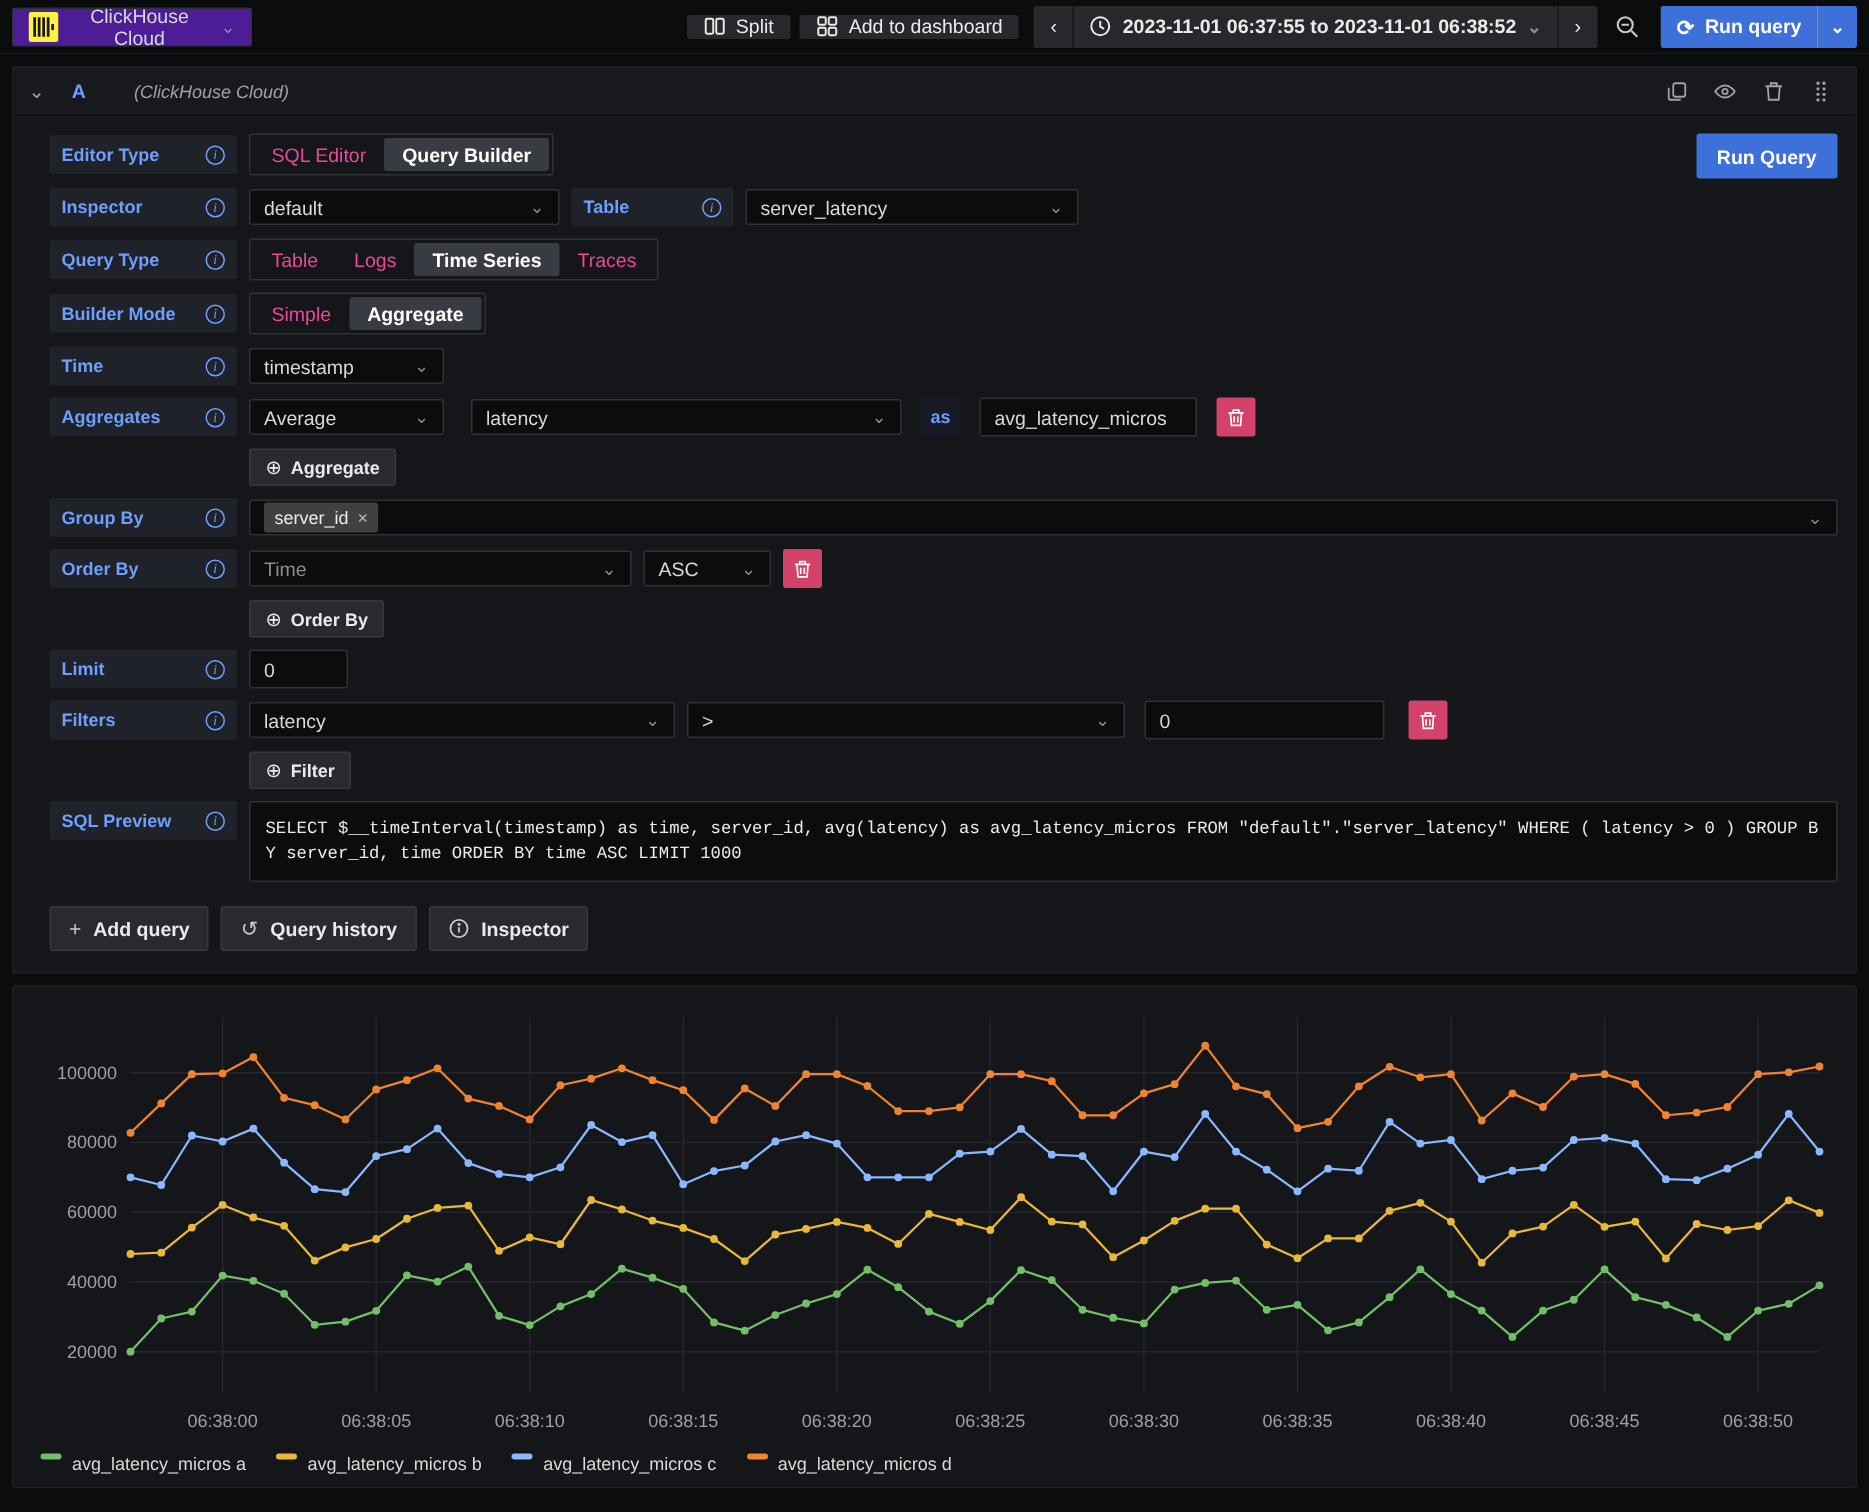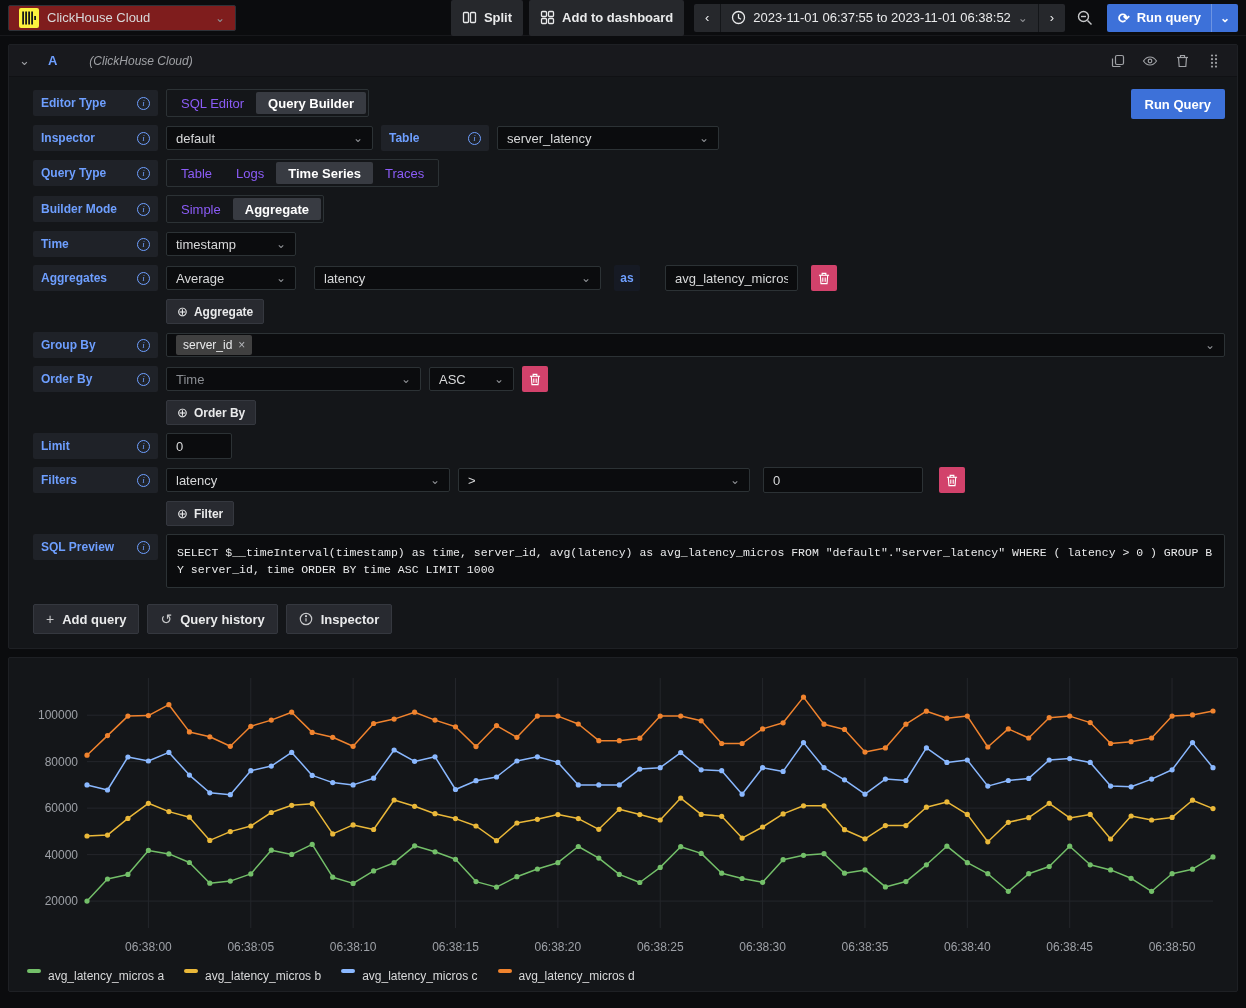--- a/index.html
+++ b/index.html
@@ -1,29 +1,29 @@
 <!DOCTYPE html>
 <html><head>
 <meta charset="utf-8">
 <style>
   *{box-sizing:border-box;margin:0;padding:0}
   html,body{width:1246px;height:1008px;overflow:hidden}
   body{background:#0b0c0e;color:#d8d9da;font-family:"Liberation Sans",sans-serif;font-size:13px}
   
   .topbar{height:36px;display:flex;align-items:center;justify-content:space-between;padding:0 8px;background:#0b0c0e;border-bottom:1px solid #17181b}
-  .ds-picker{display:flex;align-items:center;gap:8px;height:26px;padding:0 10px;background:#7f1d1d;border:1px solid #2e3238;border-radius:2px;color:#d8d9da;font-size:13px;width:228px;cursor:pointer}
+  .ds-picker{display:flex;align-items:center;gap:8px;height:26px;padding:0 10px;background:#4c1d95;border:1px solid #2e3238;border-radius:2px;color:#d8d9da;font-size:13px;width:160px;cursor:pointer}
   .ds-picker .chev{margin-left:auto}
   .chev{color:#8e9094;font-size:12px;line-height:1}
   .topbar-right{display:flex;align-items:center;gap:6px}
-  .tb-btn{display:flex;align-items:center;gap:7px;height:36px;padding:0 11px;background:#26282c;border:none;border-radius:2px;color:#e9eaeb;font-size:13px;font-weight:bold;cursor:pointer}
+  .tb-btn{display:flex;align-items:center;gap:7px;height:16px;padding:0 11px;background:#26282c;border:none;border-radius:2px;color:#e9eaeb;font-size:13px;font-weight:normal;cursor:pointer}
   .tb-btn svg,.icon-btn svg{display:block}
   .time-group{display:flex;align-items:center;height:28px;background:#26282c;border-radius:2px;overflow:hidden;margin-left:4px}
   .time-group>button{height:28px;background:transparent;border:none;color:#e9eaeb;cursor:pointer;display:flex;align-items:center;gap:7px;font-size:13px}
   .time-nav{width:26px;justify-content:center;font-size:15px}
-  .time-main{padding:0 10px;border-left:1px solid #141619!important;border-right:1px solid #141619!important;font-weight:normal}
+  .time-main{padding:0 10px;border-left:1px solid #141619!important;border-right:1px solid #141619!important;font-weight:bold}
   .icon-btn{width:28px;height:28px;display:flex;align-items:center;justify-content:center;background:transparent;border:none;cursor:pointer;color:#c7c8ca}
   .run-split{display:flex;height:28px;border-radius:2px;overflow:hidden;margin-left:2px}
   .run-split button{background:#3d71d9;border:none;color:#fff;font-size:13px;font-weight:bold;display:flex;align-items:center;gap:7px;cursor:pointer}
   .run-main{padding:0 10px 0 11px}
   .run-chev{padding:0 8px;border-left:1px solid rgba(255,255,255,.25)!important}
   .run-chev .chev{color:#fff}
   .sync-ico{font-size:14px;line-height:1}
   
   .content{padding:8px}
   .card{background:#141619;border:1px solid #1e2024;border-radius:2px}
@@ -32,21 +32,21 @@
   .refid{color:#6e9fff;font-weight:bold;font-size:13px;margin-left:8px;cursor:pointer}
   .dsnote{color:#9fa1a5;font-style:italic;font-size:12px;margin-left:22px}
   .spacer{flex:1}
   .hicon{width:22px;height:22px;display:flex;align-items:center;justify-content:center;color:#9fa1a5;cursor:pointer;background:none;border:none}
   .qbody{position:relative;padding:12px 12px 14px 24px}
   .runq{position:absolute;top:12px;right:12px;height:30px;padding:0 14px;background:#3d71d9;color:#fff;border:none;border-radius:2px;font-size:13px;font-weight:bold;cursor:pointer}
   .row{display:flex;align-items:center;gap:8px;margin-bottom:8px}
   .flabel{width:125px;min-width:125px;height:26px;display:flex;align-items:center;justify-content:space-between;padding:0 8px;background:#1f2228;border-radius:2px;color:#6e9fff;font-size:12px;font-weight:bold}
   .info{width:13px;height:13px;border:1px solid #6e9fff;border-radius:50%;font-size:9px;font-weight:normal;font-style:italic;display:flex;align-items:center;justify-content:center;color:#6e9fff;font-family:"Liberation Serif",serif;cursor:pointer}
   .radio-group{display:flex;align-items:center;height:28px;border:1px solid #2c3235;border-radius:2px;background:#141619;padding:2px}
-  .radio-opt{height:22px;display:flex;align-items:center;padding:0 12px;color:#8b5cf6;font-size:13px;cursor:pointer;border-radius:2px;white-space:nowrap}
+  .radio-opt{height:22px;display:flex;align-items:center;padding:0 12px;color:#ec4899;font-size:13px;cursor:pointer;border-radius:2px;white-space:nowrap}
   .radio-opt.selected{background:#383b42;color:#fff;font-weight:bold}
   .select{height:24px;display:flex;align-items:center;justify-content:space-between;gap:8px;padding:0 9px;background:#0b0c0e;border:1px solid #2c3235;border-radius:2px;cursor:pointer}
   .select .val{font-size:13px;color:#d8d9da;white-space:nowrap}
   .select .val.placeholder{color:#8a8d92}
   .tinput{height:26px;background:#0b0c0e;border:1px solid #2c3235;border-radius:2px;color:#d8d9da;font-size:13px;padding:0 9px;font-family:"Liberation Sans",sans-serif}
   .as-badge{height:26px;min-width:26px;display:flex;align-items:center;justify-content:center;background:#161a24;border-radius:2px;color:#6e9fff;font-size:12px;font-weight:bold}
   .danger{width:26px;height:26px;display:flex;align-items:center;justify-content:center;background:#d2426b;border:none;border-radius:2px;cursor:pointer;color:#fff}
   .add-btn{height:25px;display:flex;align-items:center;gap:6px;padding:0 10px;background:#282a30;border:1px solid #35383f;border-radius:2px;color:#e9eaeb;font-size:12px;font-weight:bold;cursor:pointer;margin-left:133px}
   .add-btn .plus{font-size:13px;font-weight:normal}
   .chip{display:flex;align-items:center;gap:6px;height:20px;padding:0 7px;background:#404040;border-radius:2px;font-size:12px;color:#e9eaeb}
@@ -261,21 +261,21 @@
           </div>
         <div class="select" style="width:130px">
           <span class="val">Average</span>
             <span class="chev">⌄</span>
         </div>
         <div class="select" style="width:287px;margin-left:10px">
           <span class="val">latency</span>
             <span class="chev">⌄</span>
         </div>
         <span class="as-badge" style="margin-left:5px">as</span>
-        <input class="tinput" style="width: 133px; margin-left: 17px;" value="avg_latency_micros">
+        <input class="tinput" style="width: 145px; margin-left: 5px;" value="avg_latency_micros">
         <button class="danger" style="margin-left:5px">
             <svg width="12" height="13" viewBox="0 0 13 14" fill="none" stroke="#fff" stroke-width="1.2">
               <path d="M1 3.5h11"></path>
               <path d="M4.5 3.5v-2h4v2"></path>
               <path d="M2.5 3.5l.7 9h6.6l.7-9"></path>
               <path d="M5.2 6v4.5M7.8 6v4.5"></path>
             </svg>
           </button>
       </div>
       <div class="row">

